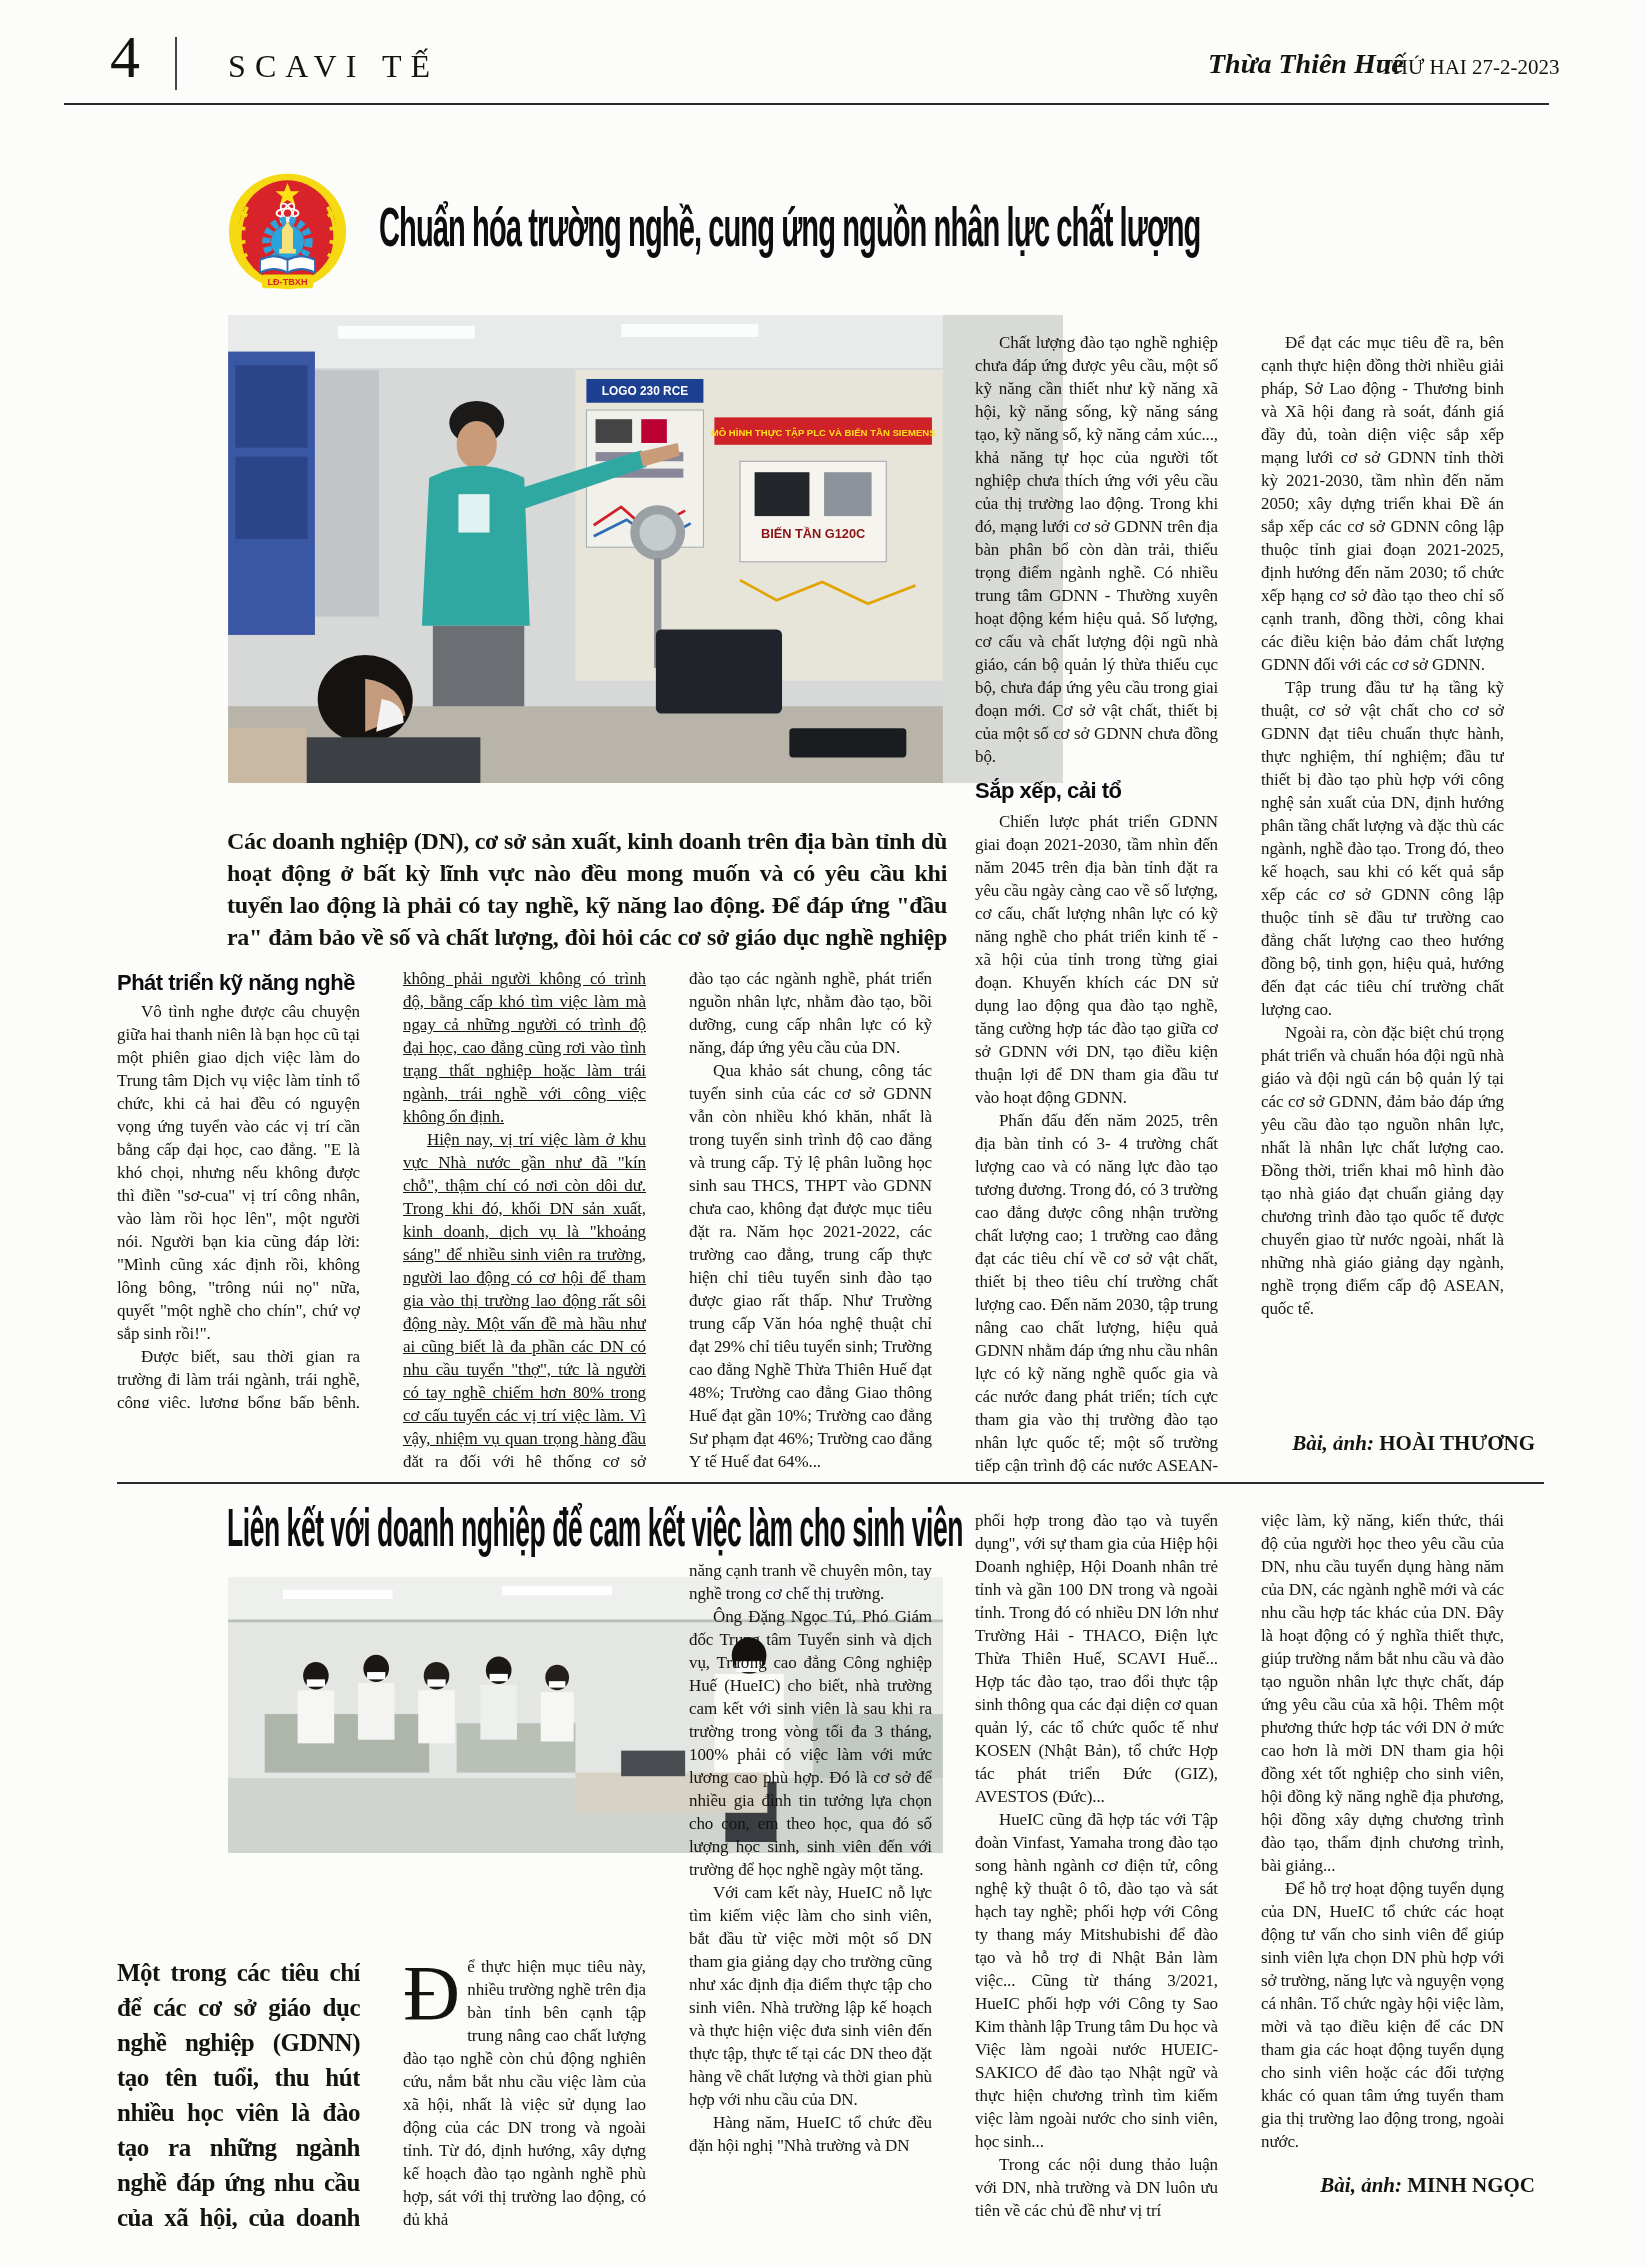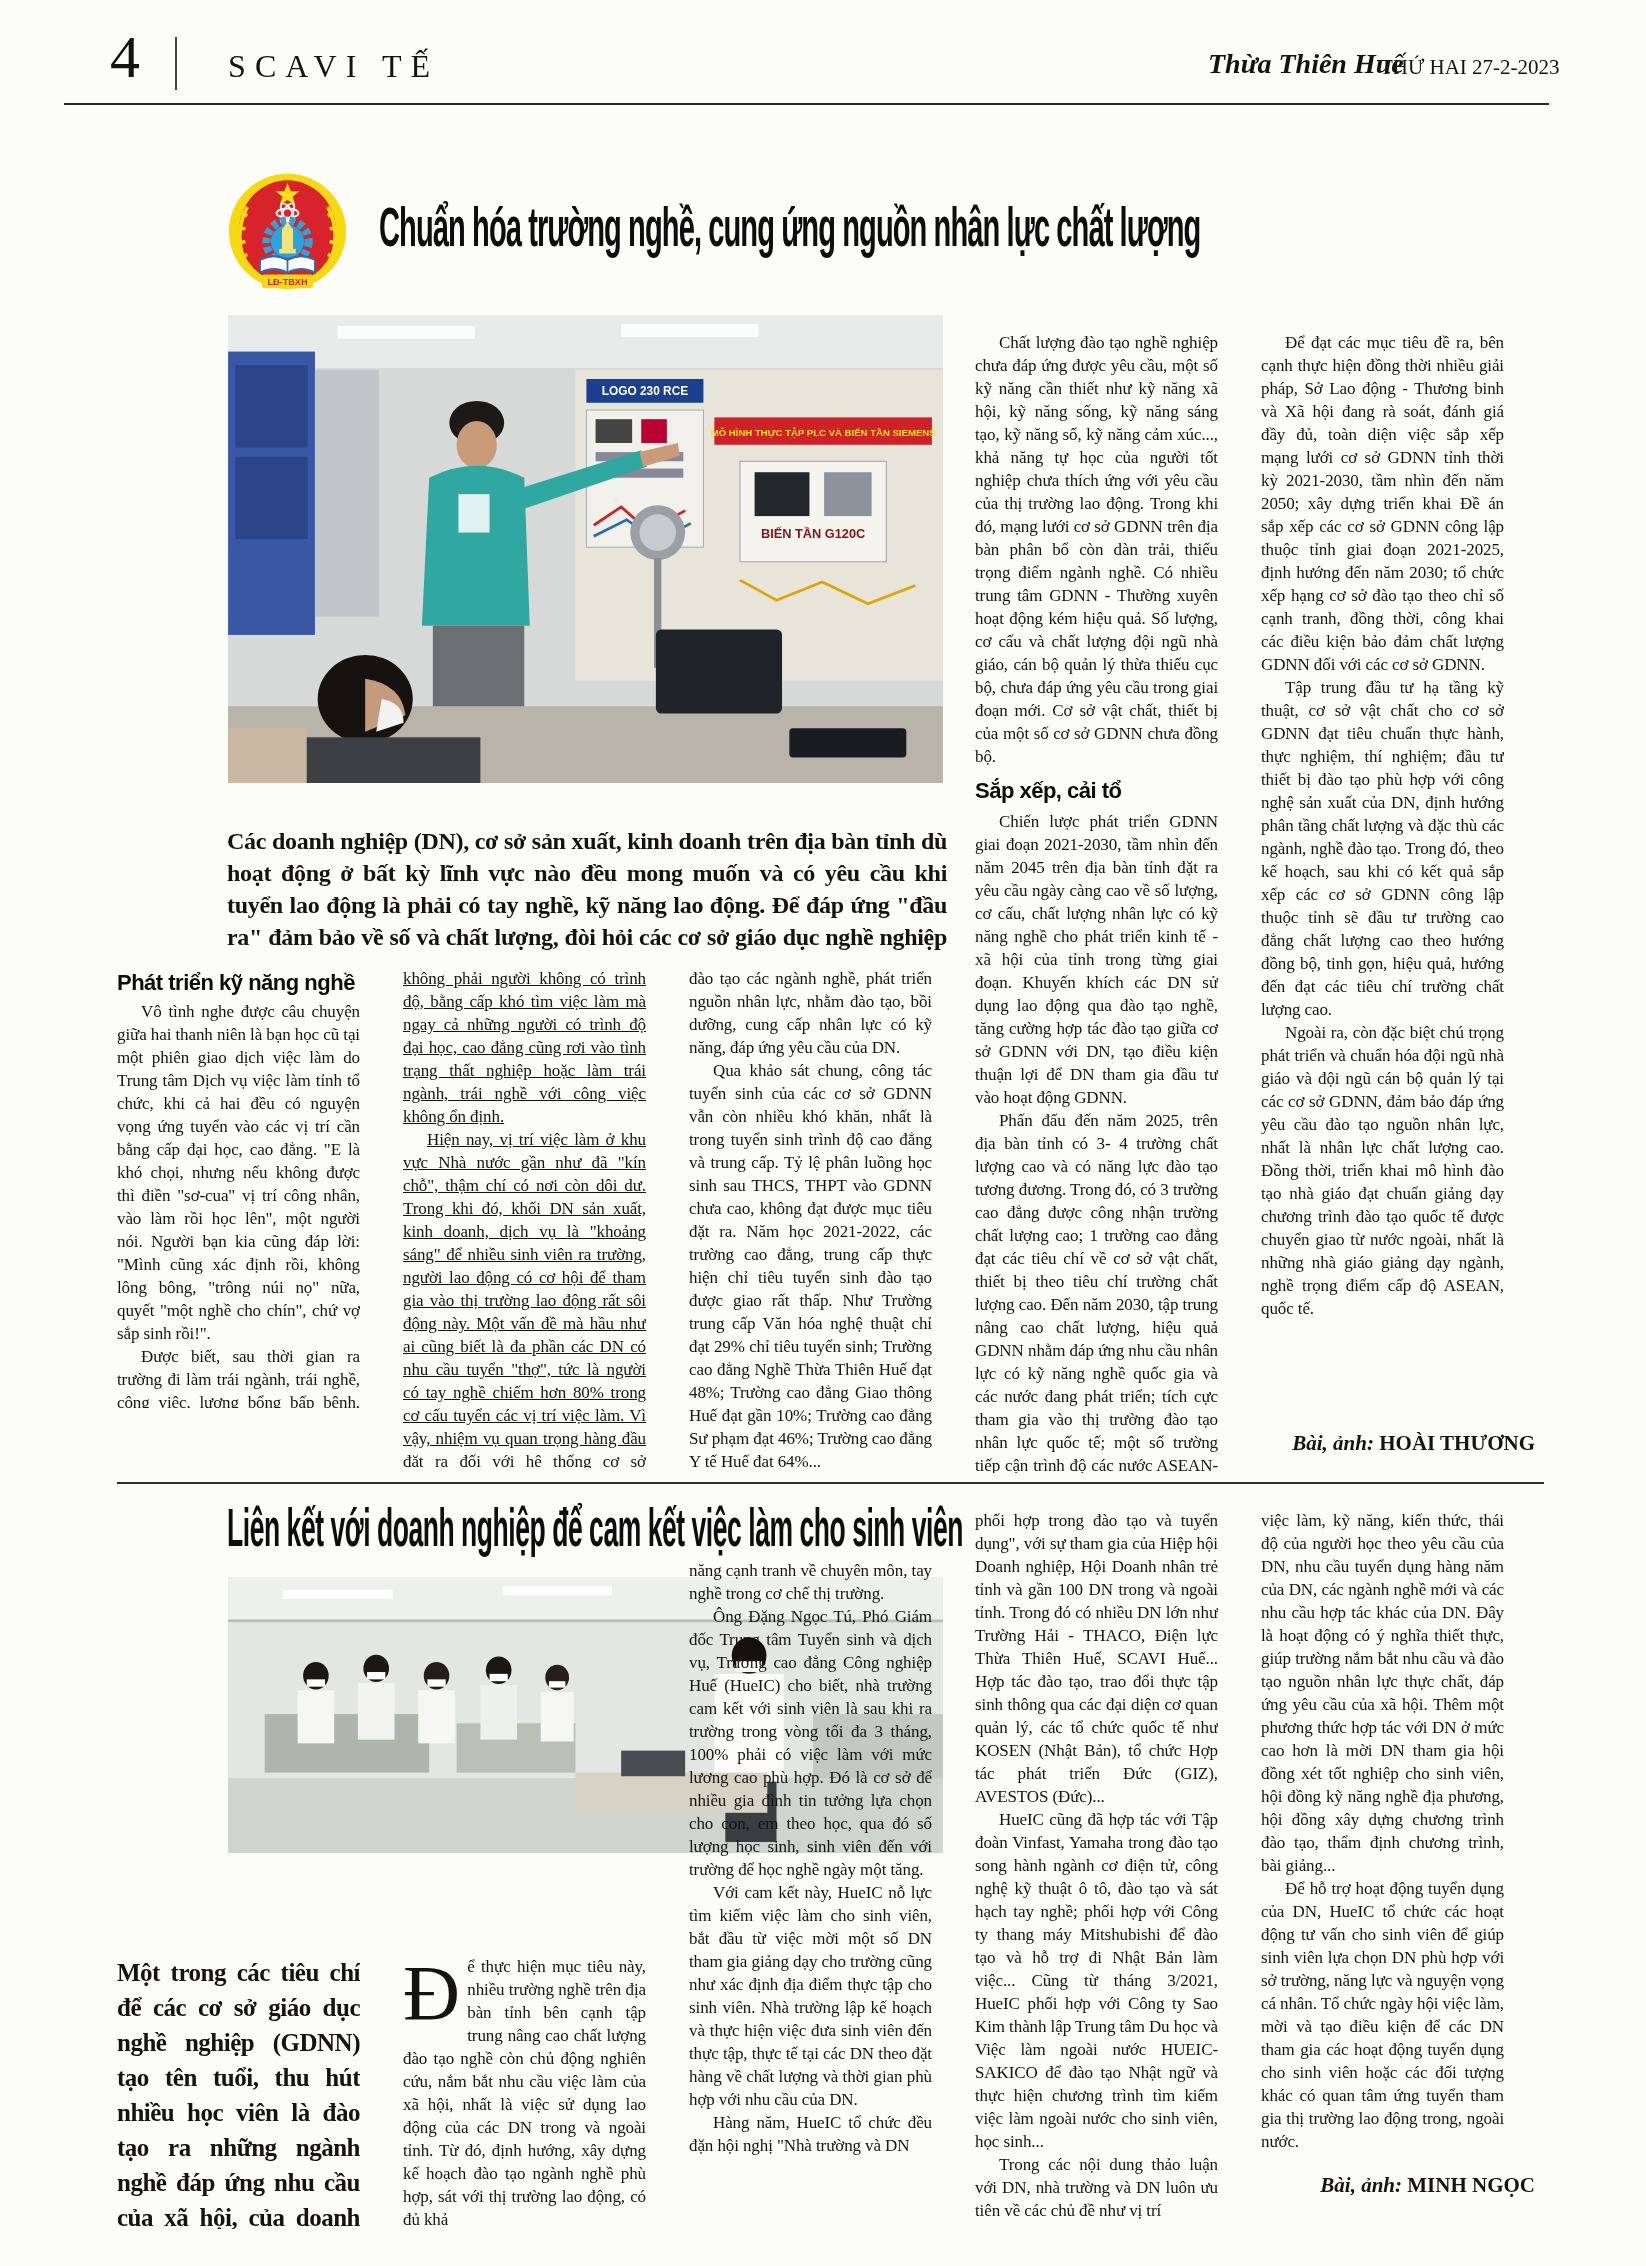--- a/index.html
+++ b/index.html
@@ -80,21 +80,21 @@
       </g>
       <rect x="38" y="112" width="56" height="15" rx="3" fill="#f5d912"></rect>
       <text x="66" y="123" text-anchor="middle" font-family="Liberation Sans, sans-serif" font-size="10" font-weight="bold" fill="#d8232a">LĐ-TBXH</text>
     </svg>
   </div>
 
   <div class="abs headline h1-size" style="left:379px;top:181px;width:1179px;">
     <span class="condense">Chuẩn hóa trường nghề, cung ứng nguồn nhân lực chất lượng</span>
   </div>
 
-  <div class="abs photo" style="left:228px;top:315px;width:715px;height:468px;">
+  <div class="abs photo" style="left:228px;top:315px;width:835px;height:468px;">
     <svg width="715" height="468" viewBox="0 0 782 512">
       <rect width="782" height="512" fill="#d7d9d8"></rect>
       <rect x="0" y="0" width="782" height="58" fill="#e9ebea"></rect>
       <rect x="120" y="12" width="150" height="14" fill="#fbfdfc"></rect>
         <rect x="430" y="10" width="150" height="14" fill="#fbfdfc"></rect>
       <rect x="0" y="40" width="95" height="310" fill="#3a57a5"></rect>
       <rect x="8" y="55" width="79" height="90" fill="#2c4488"></rect>
         <rect x="8" y="155" width="79" height="90" fill="#2c4488"></rect>
       <rect x="95" y="60" width="70" height="270" fill="#c2c6c9"></rect>
 

